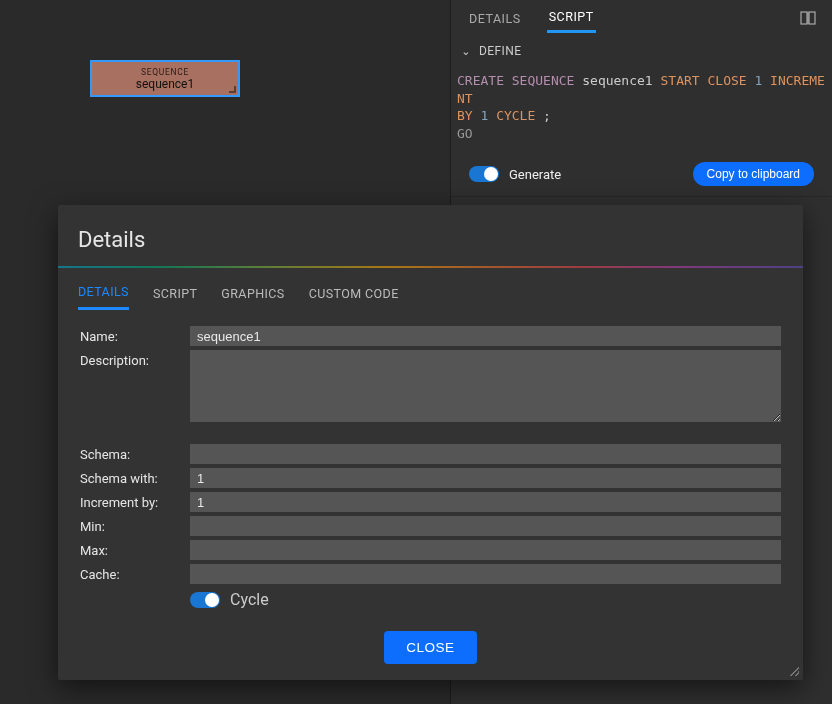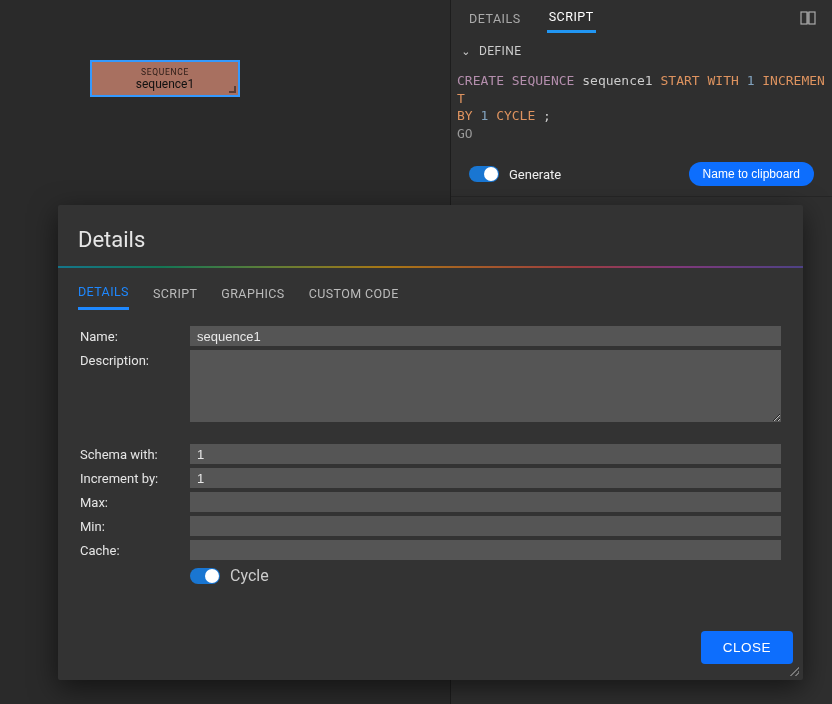--- a/index.html
+++ b/index.html
@@ -127,22 +127,22 @@
   }
   .form-row textarea.f { height: 72px; resize: both; line-height: 1.3; }
 
   .form-gap { height: 18px; }
 
   .cycle-row { display: flex; align-items: center; margin-top: 6px; }
   .cycle-row .flabel { width: 110px; }
 
   .modal-footer {
     margin-top: auto;
-    display: flex; justify-content: flex-end; align-items: center;
-    padding: 10px 10px 16px;
+    display: flex; justify-content: center; align-items: center;
+    padding: 10px 22px 16px;
   }
   .btn-close {
     background: #0d6efd; color: #fff; border: none; border-radius: 4px;
     padding: 9px 22px; font-size: 13.5px; letter-spacing: .5px; cursor: pointer;
   }
   .resize-grip {
     position: absolute; right: 4px; bottom: 4px; width: 10px; height: 10px;
     background:
       linear-gradient(135deg, transparent 0 50%, #777 50% 60%, transparent 60% 75%, #777 75% 85%, transparent 85%);
   }
@@ -172,31 +172,31 @@
           <line x1="8" y1="2" x2="8" y2="14"></line>
         </svg>
       </span>
     </div>
 
     <div class="section-row">
       <span class="chev">⌄</span>
       <span>DEFINE</span>
     </div>
 
-    <div class="code-block"><span class="kw-create">CREATE SEQUENCE</span> <span class="kw-ident">sequence1</span> <span class="kw-mod">START WITH</span> <span class="kw-num">1</span> <span class="kw-mod">INCREMENT</span>
+    <div class="code-block"><span class="kw-create">CREATE SEQUENCE</span> <span class="kw-ident">sequence1</span> <span class="kw-mod">START CLOSE</span> <span class="kw-num">1</span> <span class="kw-mod">INCREMENT</span>
 <span class="kw-mod">BY</span> <span class="kw-num">1</span> <span class="kw-mod">CYCLE</span> <span class="kw-ident">;</span>
 <span class="kw-go">GO</span></div>
 
     <div class="gen-row">
       <div class="toggle">
           <div class="knob"></div>
         </div>
       <span>Generate</span>
       <div class="fill"></div>
-      <button class="btn-blue">Name to clipboard</button>
+      <button class="btn-blue">Copy to clipboard</button>
     </div>
 
     <div class="section-row" style="border-top:1px solid #262626;">
       <span class="chev">›</span>
       <span>CUSTOM CODE</span>
     </div>
   </div>
 
 </div>
 
@@ -217,33 +217,37 @@
       <input class="f" value="sequence1" style="">
     </div>
     <div class="form-row">
       <div class="flabel">Description:</div>
       <textarea class="f" value="" style=""></textarea>
     </div>
 
     <div class="form-gap"></div>
 
     <div class="form-row">
+      <div class="flabel">Schema:</div>
+      <input class="f" value="" style="">
+    </div>
+    <div class="form-row">
       <div class="flabel">Schema with:</div>
       <input class="f" value="1" style="">
     </div>
     <div class="form-row">
       <div class="flabel">Increment by:</div>
       <input class="f" value="1" style="">
     </div>
     <div class="form-row">
+      <div class="flabel">Min:</div>
+      <input class="f" value="" style="">
+    </div>
+    <div class="form-row">
       <div class="flabel">Max:</div>
-      <input class="f" value="" style="">
-    </div>
-    <div class="form-row">
-      <div class="flabel">Min:</div>
       <input class="f" value="" style="">
     </div>
     <div class="form-row">
       <div class="flabel">Cache:</div>
       <input class="f" value="" style="">
     </div>
 
     <div class="cycle-row">
       <div class="flabel"></div>
       <div class="toggle">

